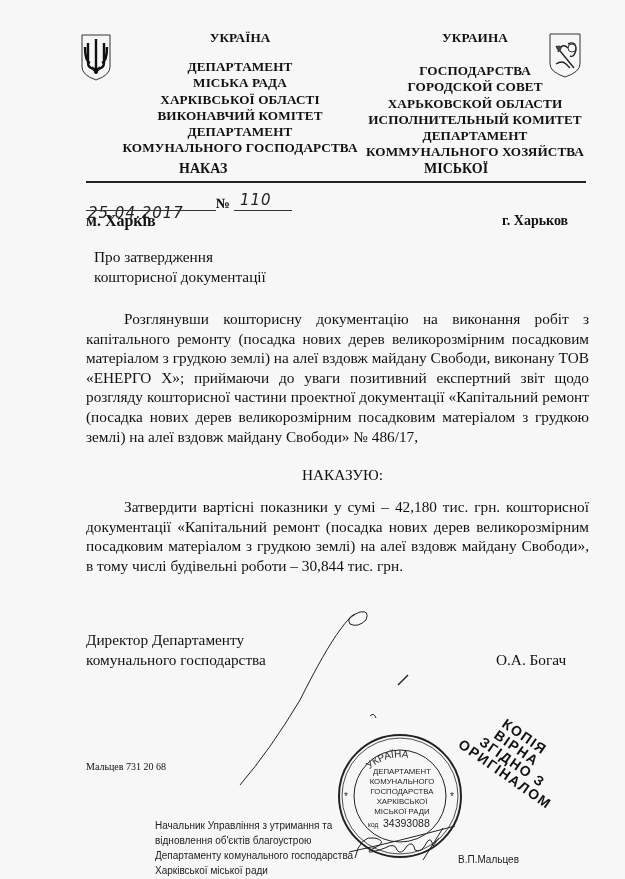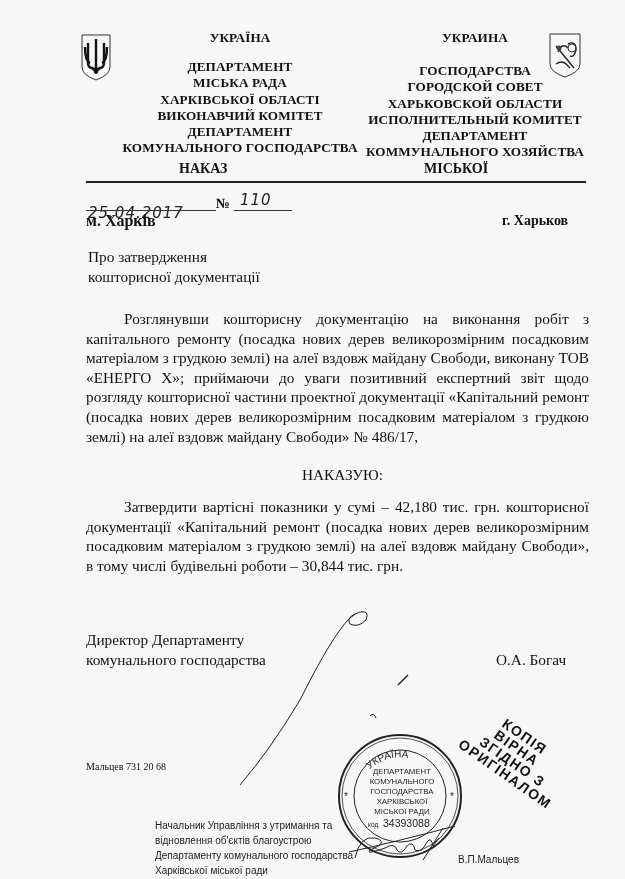--- a/index.html
+++ b/index.html
@@ -63,21 +63,21 @@
 
 <div class="abs hand" style="left:88px;top:192px;margin-top:12px;">25.04.2017</div>
 <div class="ulrule" style="left:86px;top:210px;width:130px;"></div>
 <div class="abs" style="left:216px;top:196px;font-weight:bold;font-size:14px;">№</div>
 <div class="abs hand" style="left:240px;top:191px;">110</div>
 <div class="ulrule" style="left:234px;top:210px;width:58px;"></div>
 
 <div class="abs" style="left:86px;top:212px;font-weight:bold;font-size:16px;">м. Харків</div>
 <div class="abs" style="left:502px;top:213px;font-weight:bold;font-size:14px;">г. Харьков</div>
 
-<div class="abs" style="left:88px;top:247px;">
+<div class="abs" style="left:94px;top:247px;">
   <div class="plain">Про затвердження</div>
   <div class="plain">кошторисної документації</div>
 </div>
 
 <div class="abs body-text" style="left:86px;top:309px;width:503px;text-indent:38px;">Розглянувши кошторисну документацію на виконання робіт з капітального ремонту (посадка нових дерев великорозмірним посадковим матеріалом з грудкою землі) на алеї вздовж майдану Свободи, виконану ТОВ «ЕНЕРГО Х»; приймаючи до уваги позитивний експертний звіт щодо розгляду кошторисної частини проектної документації «Капітальний ремонт (посадка нових дерев великорозмірним посадковим матеріалом з грудкою землі) на алеї вздовж майдану Свободи» № 486/17,</div>
 
 <div class="abs plain" style="left:302px;top:465px;">НАКАЗУЮ:</div>
 
 <div class="abs body-text" style="left:86px;top:497px;width:503px;text-indent:38px;">Затвердити вартісні показники у сумі – 42,180 тис. грн. кошторисної документації «Капітальний ремонт (посадка нових дерев великорозмірним посадковим матеріалом з грудкою землі) на алеї вздовж майдану Свободи», в тому числі будівельні роботи – 30,844 тис. грн.</div>
 

